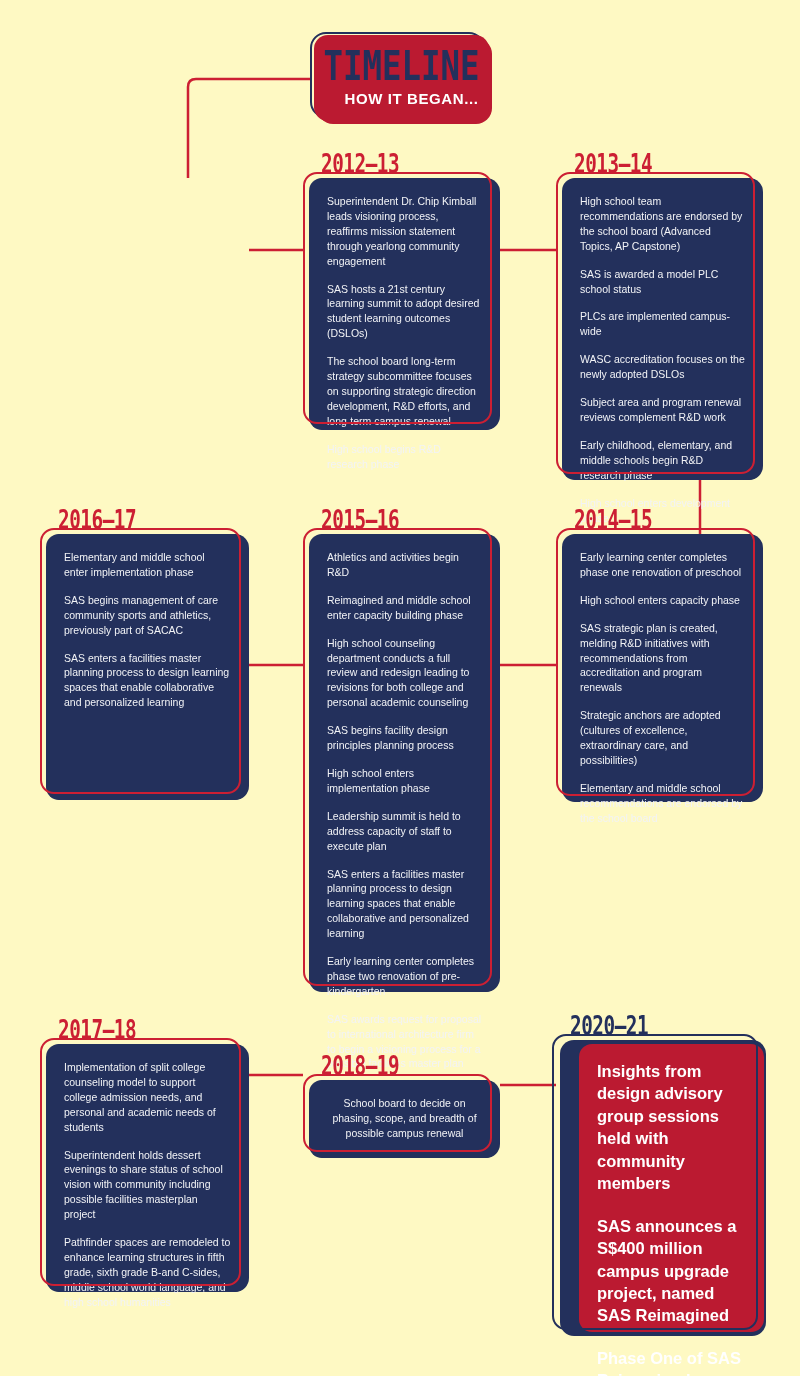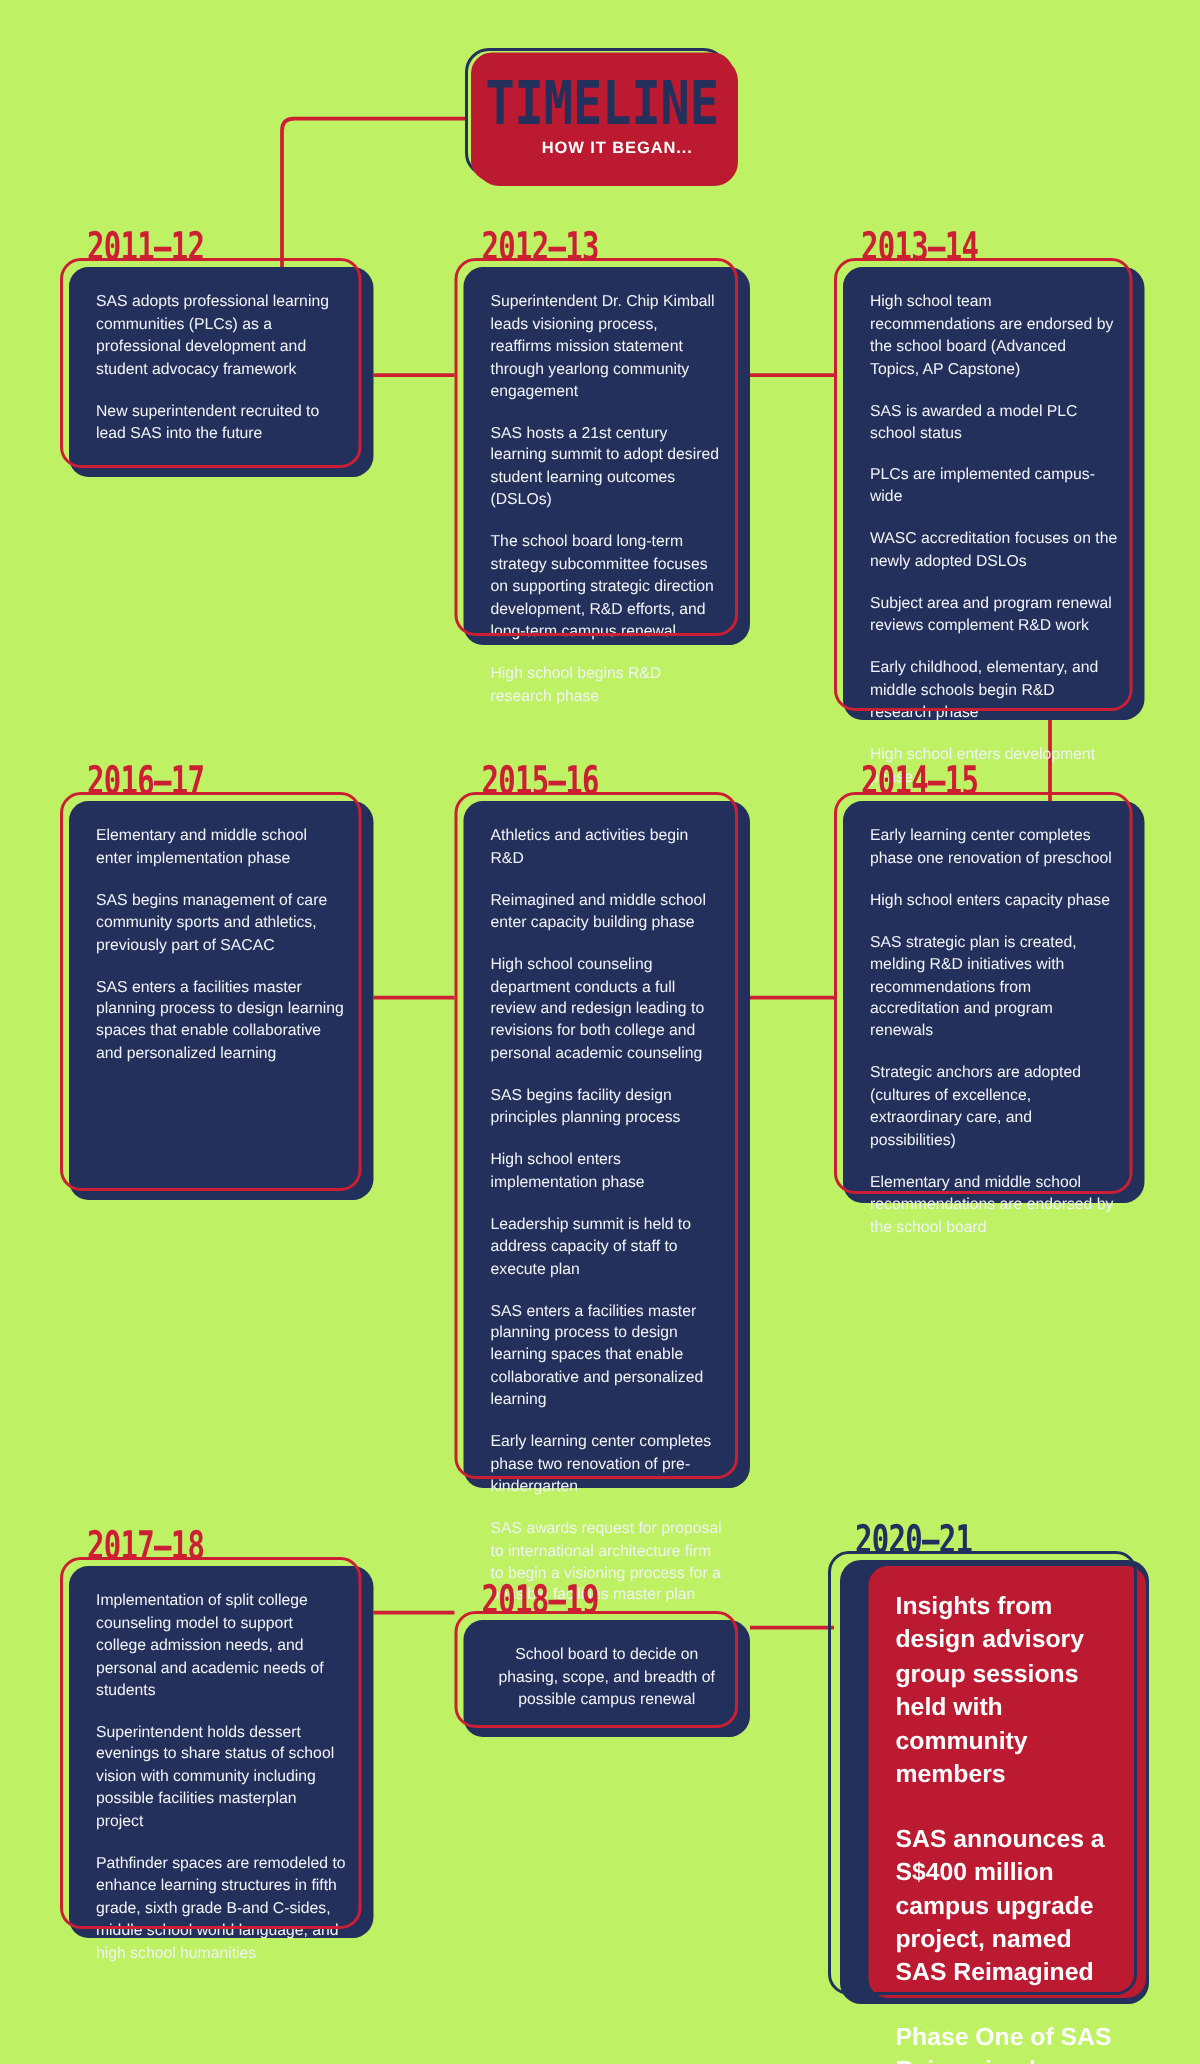--- a/index.html
+++ b/index.html
@@ -9,21 +9,21 @@
     height: 1376px;
     background: #4a7050;
     font-family: "Liberation Sans", sans-serif;
     overflow: hidden;
   }
 
   #stage {
     position: relative;
     width: 800px;
     height: 1376px;
-    background: #bef264;
+    background: #fef9c3;
   }
 
   
   #connectors {
     position: absolute;
     left: 0; top: 0;
     width: 800px; height: 1376px;
     pointer-events: none;
   }
 
@@ -147,21 +147,21 @@
     font-size: 33px;
     color: #23305c;
     letter-spacing: 0px;
     line-height: 1;
     transform: scaleY(1.22) scaleX(0.98);
     margin-bottom: 8px;
   }
   #header-badge .hsub {
     font-family: "Liberation Sans", sans-serif;
     font-weight: bold;
-    font-size: 11px;
+    font-size: 15px;
     color: #ffffff;
     letter-spacing: 0.6px;
     padding-left: 20px;
   }
 </style>
 </head>
 <body>
 
 <div id="stage">
 
@@ -190,29 +190,20 @@
 
   <div id="header-badge">
     <div class="hplate"></div>
     <div class="houtline"></div>
     <div class="hbody">
       <div class="htitle">TIMELINE</div>
       <div class="hsub">HOW IT BEGAN...</div>
     </div>
   </div>
 
-  <div class="card" style="left:40px; top:152px; width:209px; height:166px;">
-    <div class="year">2011–12</div>
-    <div class="plate"></div>
-    <div class="body">
-      <p>SAS adopts professional learning communities (PLCs) as a professional development and student advocacy framework</p>
-      <p>New superintendent recruited to lead SAS into the future</p>
-    </div>
-    <div class="outline"></div>
-  </div>
 
   <div class="card" style="left:303px; top:152px; width:197px; height:278px;">
     <div class="year">2012–13</div>
     <div class="plate"></div>
     <div class="body">
       <p>Superintendent Dr. Chip Kimball leads visioning process, reaffirms mission statement through yearlong community engagement</p>
       <p>SAS hosts a 21st century learning summit to adopt desired student learning outcomes (DSLOs)</p>
       <p>The school board long-term strategy subcommittee focuses on supporting strategic direction development, R&amp;D efforts, and long-term campus renewal</p>
       <p>High school begins R&amp;D research phase</p>
     </div>

